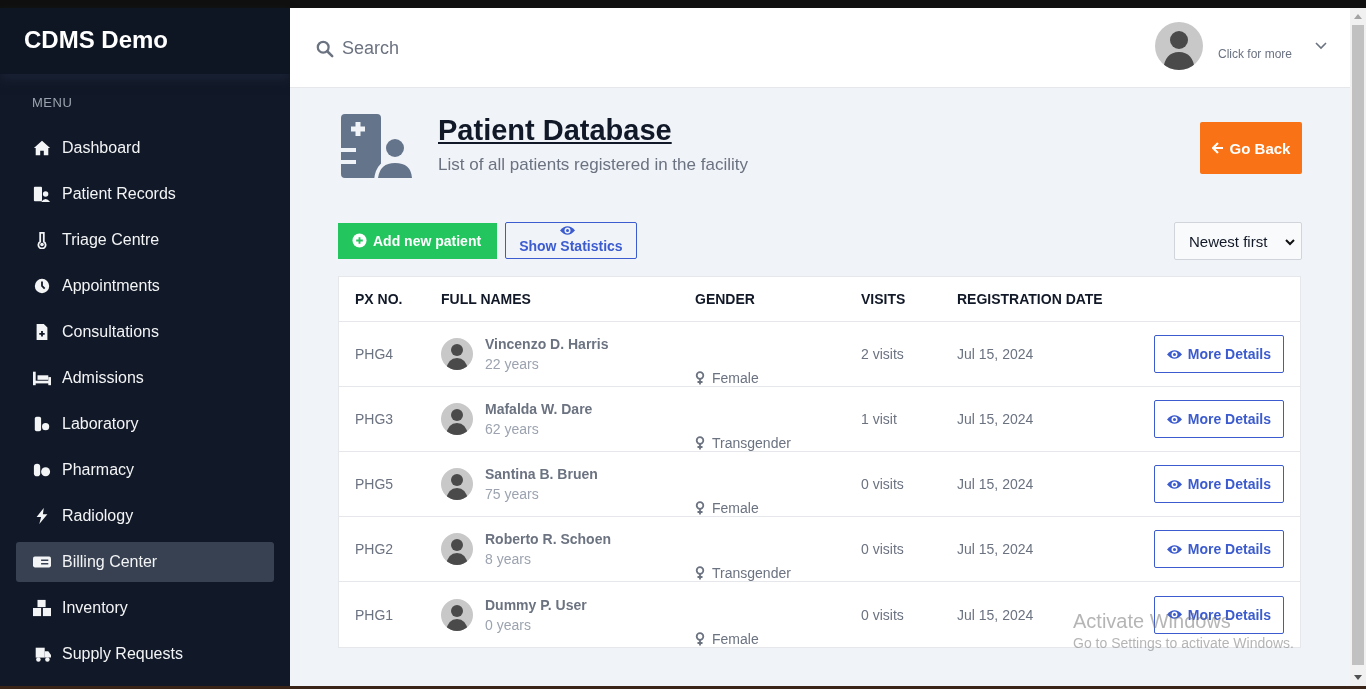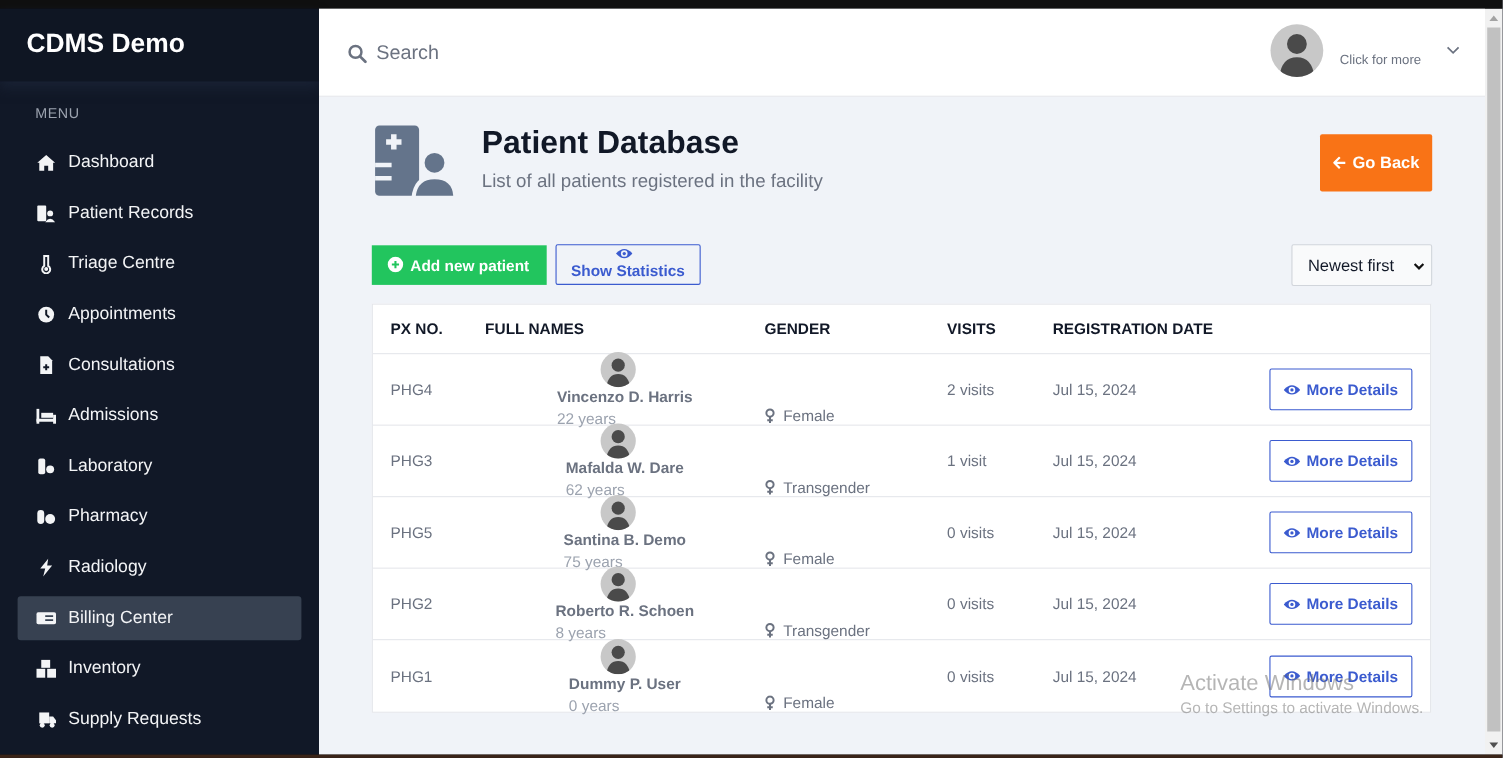--- a/index.html
+++ b/index.html
@@ -57,21 +57,21 @@
   .search input::placeholder { color: #6b7280; }
   .user { position: absolute; right: 0; top: 14px; display: flex; align-items: center; cursor: pointer; }
   .avatar-lg { width: 48px; height: 48px; border-radius: 50%; background: #c8c8c8; overflow: hidden; }
   .user-text { font-size: 12px; color: #6b7280; margin: 16px 0 0 15px; }
   .user-chev { margin: 0 22px 0 22px; width: 14px; height: 14px; }
 
   .content { padding: 22px 48px 0 48px; position: relative; }
   .page-head { display: flex; align-items: flex-start; height: 100px; }
   .page-icon { width: 76px; height: 68px; margin-top: 2px; }
   .page-title-wrap { margin-left: 24px; margin-top: 4px; }
-  .page-title { font-size: 29px; font-weight: bold; color: #111827; }
+  .page-title { font-size: 29px; font-weight: bold; color: #111827; text-decoration: underline; }
   .page-sub { font-size: 17px; color: #6b7280; margin-top: 8px; }
   .go-back {
     position: absolute; right: 48px; top: 34px; width: 102px; height: 52px;
     background: #f97316; color: #fff; border: none; border-radius: 2px;
     font-size: 15px; font-weight: bold; cursor: pointer; font-family: "Liberation Sans", sans-serif;
     display: flex; align-items: center; justify-content: center;
   }
   .go-back svg { width: 12px; height: 12px; margin-right: 6px; fill: #fff; }
 
   .actions { display: flex; align-items: center; margin-top: 12px; height: 37px; position: relative; }
@@ -101,21 +101,21 @@
   .th { font-size: 14px; font-weight: bold; color: #111827; }
   .row { display: flex; align-items: center; height: 65px; border-bottom: 1px solid #e5e7eb; }
   .row:last-child { border-bottom: none; }
   .c1 { width: 102px; padding-left: 16px; }
   .c2 { width: 254px; }
   .c3 { width: 166px; }
   .c4 { width: 96px; }
   .c5 { width: 182px; }
   .c6 { flex: 1; display: flex; justify-content: flex-end; padding-right: 16px; }
   .td { font-size: 14px; color: #6b7280; }
-  .namecell { display: flex; align-items: center; flex-direction: column; }
+  .namecell { display: flex; align-items: center; }
   .avatar-sm { width: 32px; height: 32px; border-radius: 50%; background: #c8c8c8; overflow: hidden; margin-right: 12px; }
   .pname { font-size: 14px; font-weight: bold; color: #6b7280; }
   .page { font-size: 14px; color: #9ca3af; margin-top: 4px; }
   .gender { display: flex; align-items: center; margin-top: 48px; }
   .gender svg { width: 10px; height: 14px; margin-right: 7px; }
   .btn-more {
     height: 38px; padding: 0 12px; background: #fff; color: #3b5bcf; border: 1px solid #3b5bcf;
     border-radius: 2px; font-size: 14px; font-weight: bold; display: flex; align-items: center;
     cursor: pointer; font-family: "Liberation Sans", sans-serif;
   }
@@ -408,21 +408,21 @@
   <div class="row">
     <div class="td c1">PHG5</div>
     <div class="c2 namecell">
       <div class="avatar-sm">
         <svg viewBox="0 0 32 32" width="32" height="32">
                   <circle cx="16" cy="12" r="6" fill="#4a4a4a"></circle>
                   <path d="M5 32 Q7 20 16 20 Q25 20 27 32 Z" fill="#4a4a4a"></path>
                 </svg>
       </div>
       <div>
-        <div class="pname">Santina B. Demo</div>
+        <div class="pname">Santina B. Bruen</div>
         <div class="page">75 years</div>
       </div>
     </div>
     <div class="td c3 gender">
       <svg viewBox="0 0 10 14">
                 <circle cx="5" cy="4.5" r="3.3" fill="none" stroke="#6b7280" stroke-width="1.8"></circle>
                 <path d="M5 8 V13.5 M2.5 11 H7.5" stroke="#6b7280" stroke-width="1.8"></path>
               </svg>
       <span>Female</span>
     </div>

